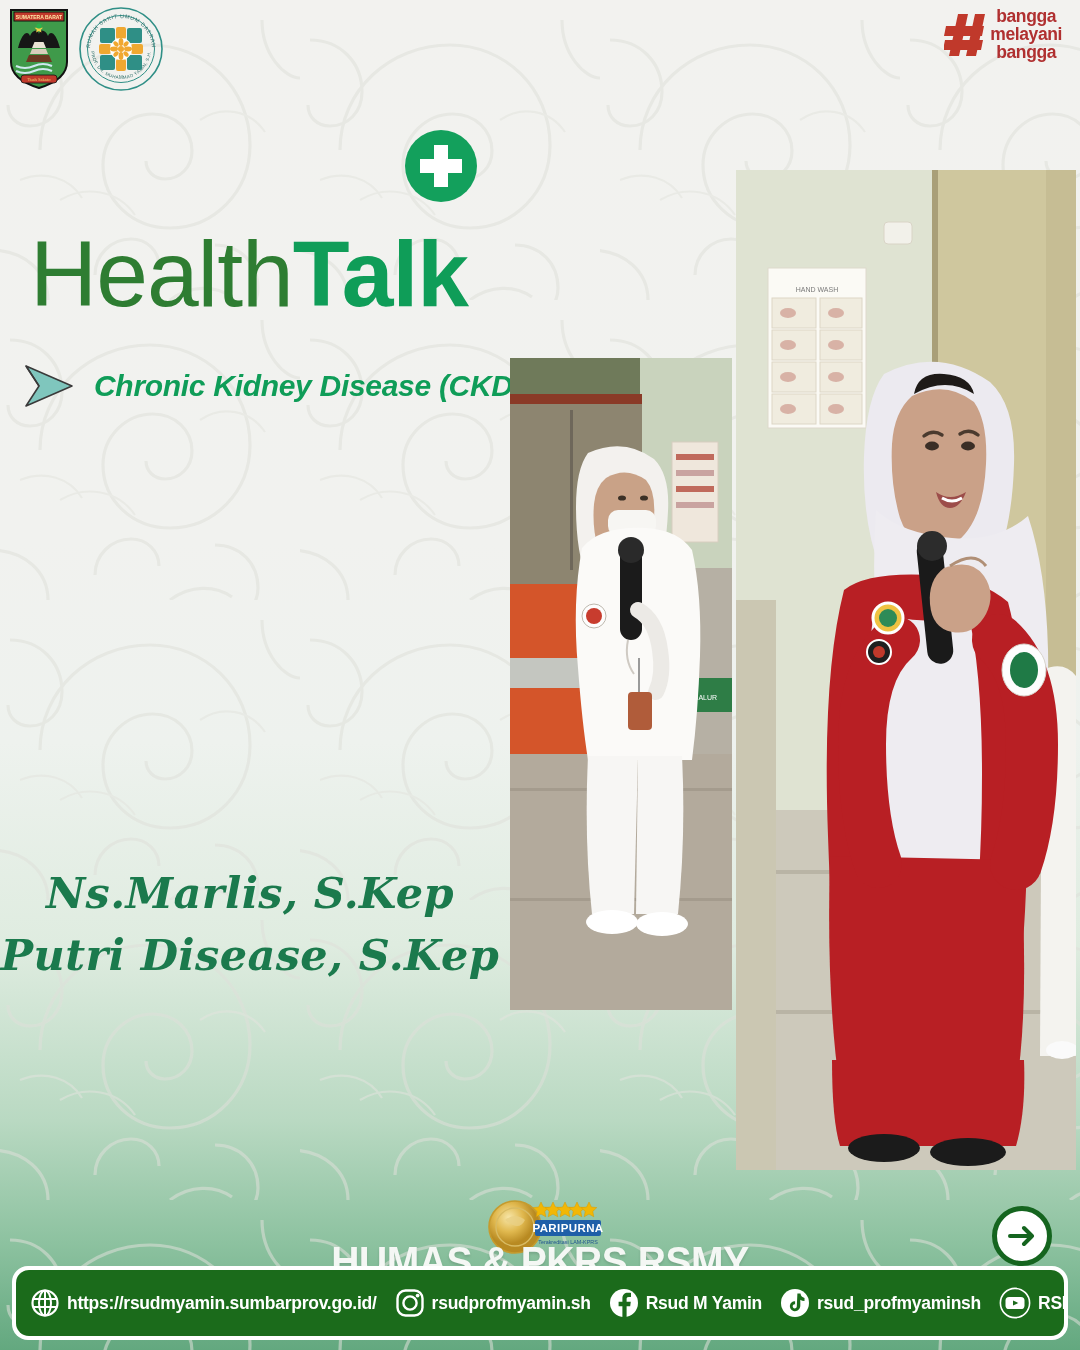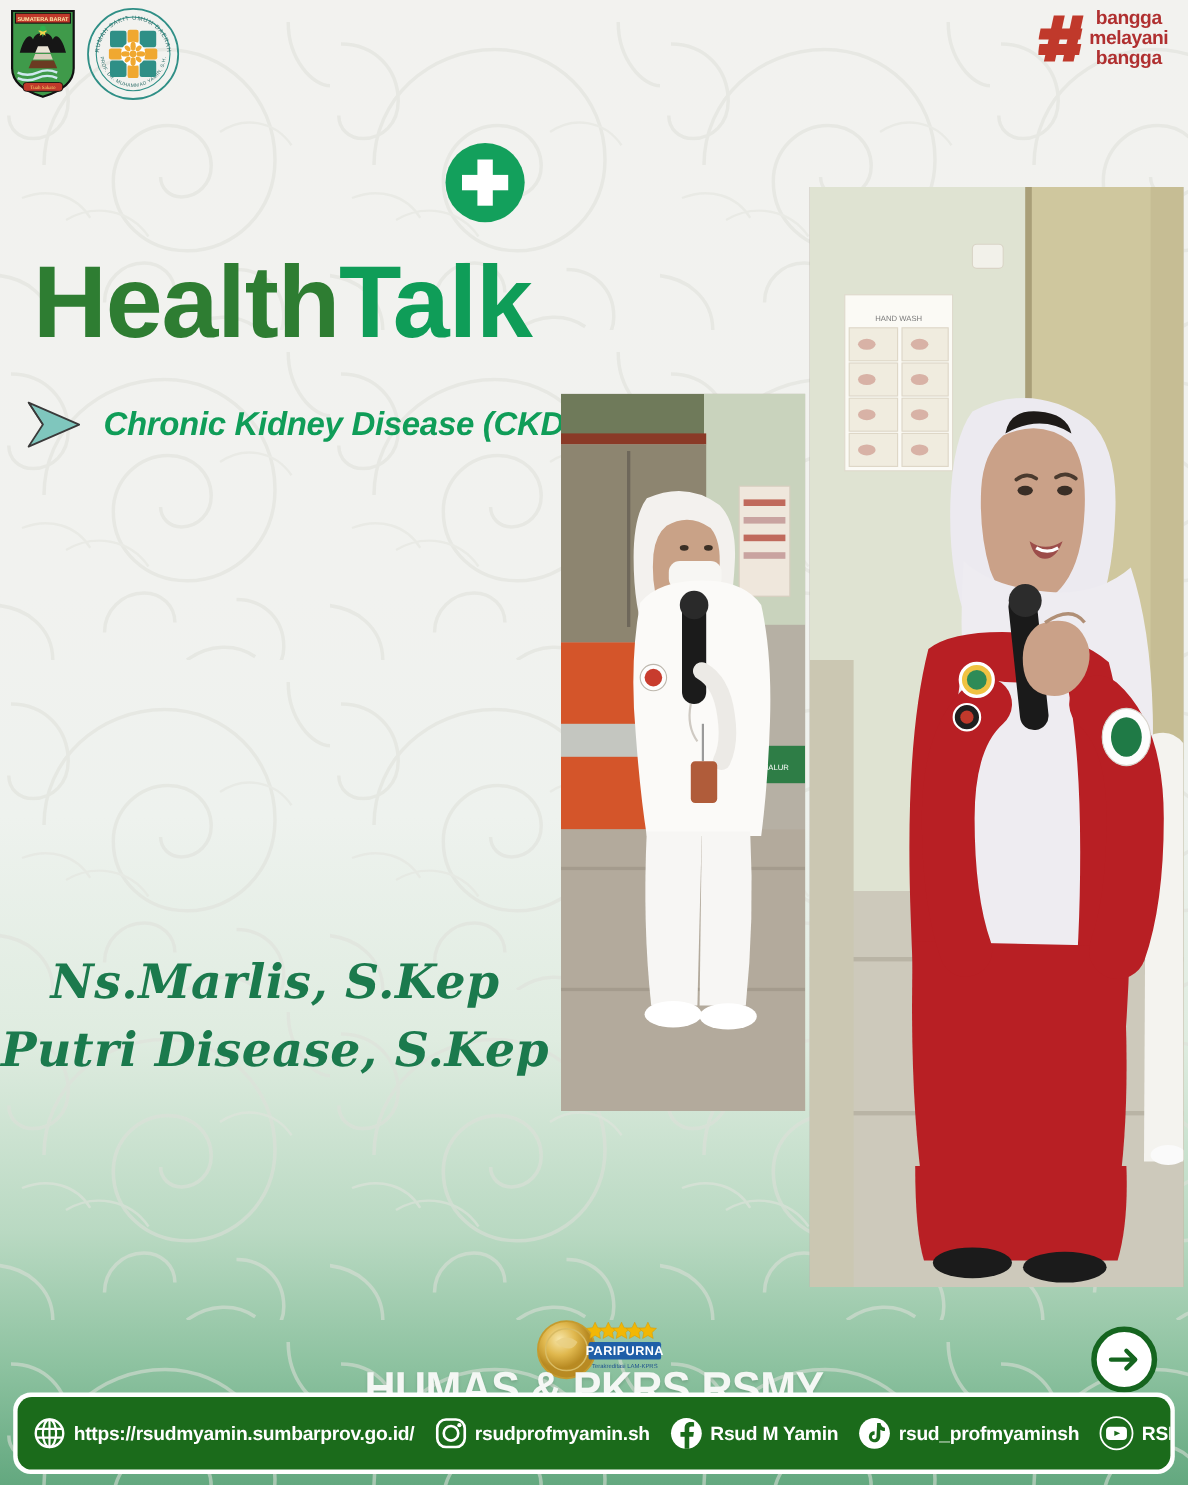--- a/index.html
+++ b/index.html
@@ -59,21 +59,21 @@
   }
   #cross-badge .bar-h { left:15px; top:29px; width:42px; height:14px; }
   #cross-badge .bar-v { left:29px; top:15px; width:14px; height:42px; }
 
   
   #title {
     position:absolute; left:30px; top:228px;
     line-height:1; white-space:nowrap;
   }
   #title .health {
-    font-size:93px; font-weight:700; color:#2e7d32;
+    font-size:93px; font-weight:400; color:#2e7d32;
     letter-spacing:-1px;
   }
   #title .talk {
     font-size:93px; font-weight:bold; color:#0f9d58;
     letter-spacing:-1px;
     margin-top:40px;
   }
 
   
   #subtitle-row {

